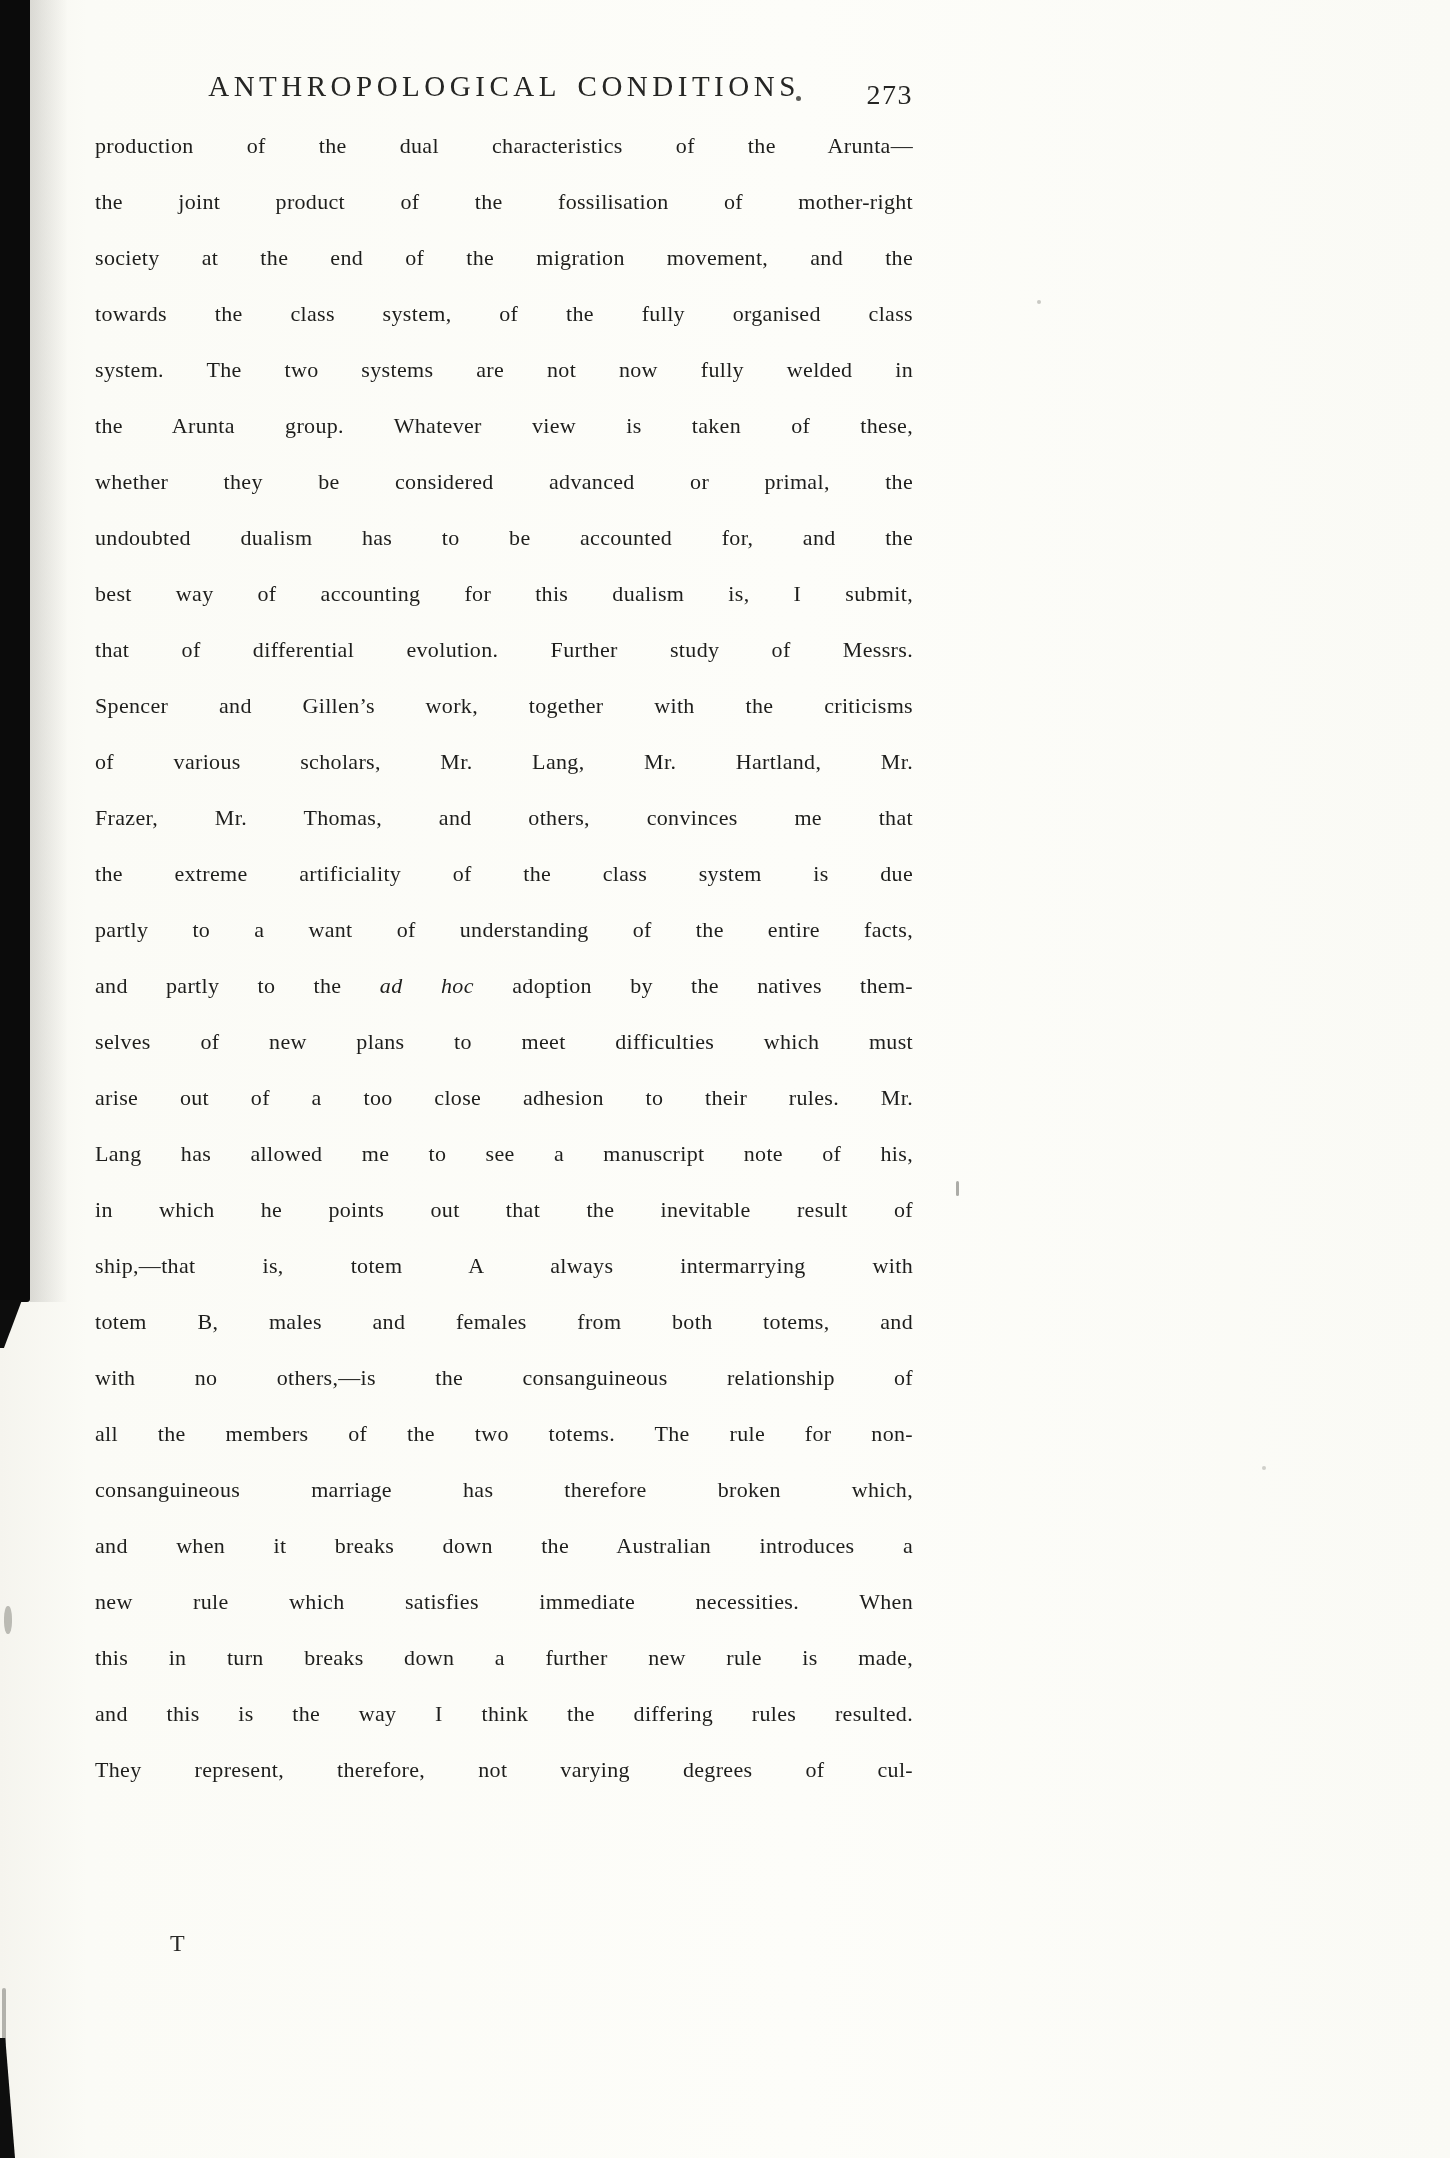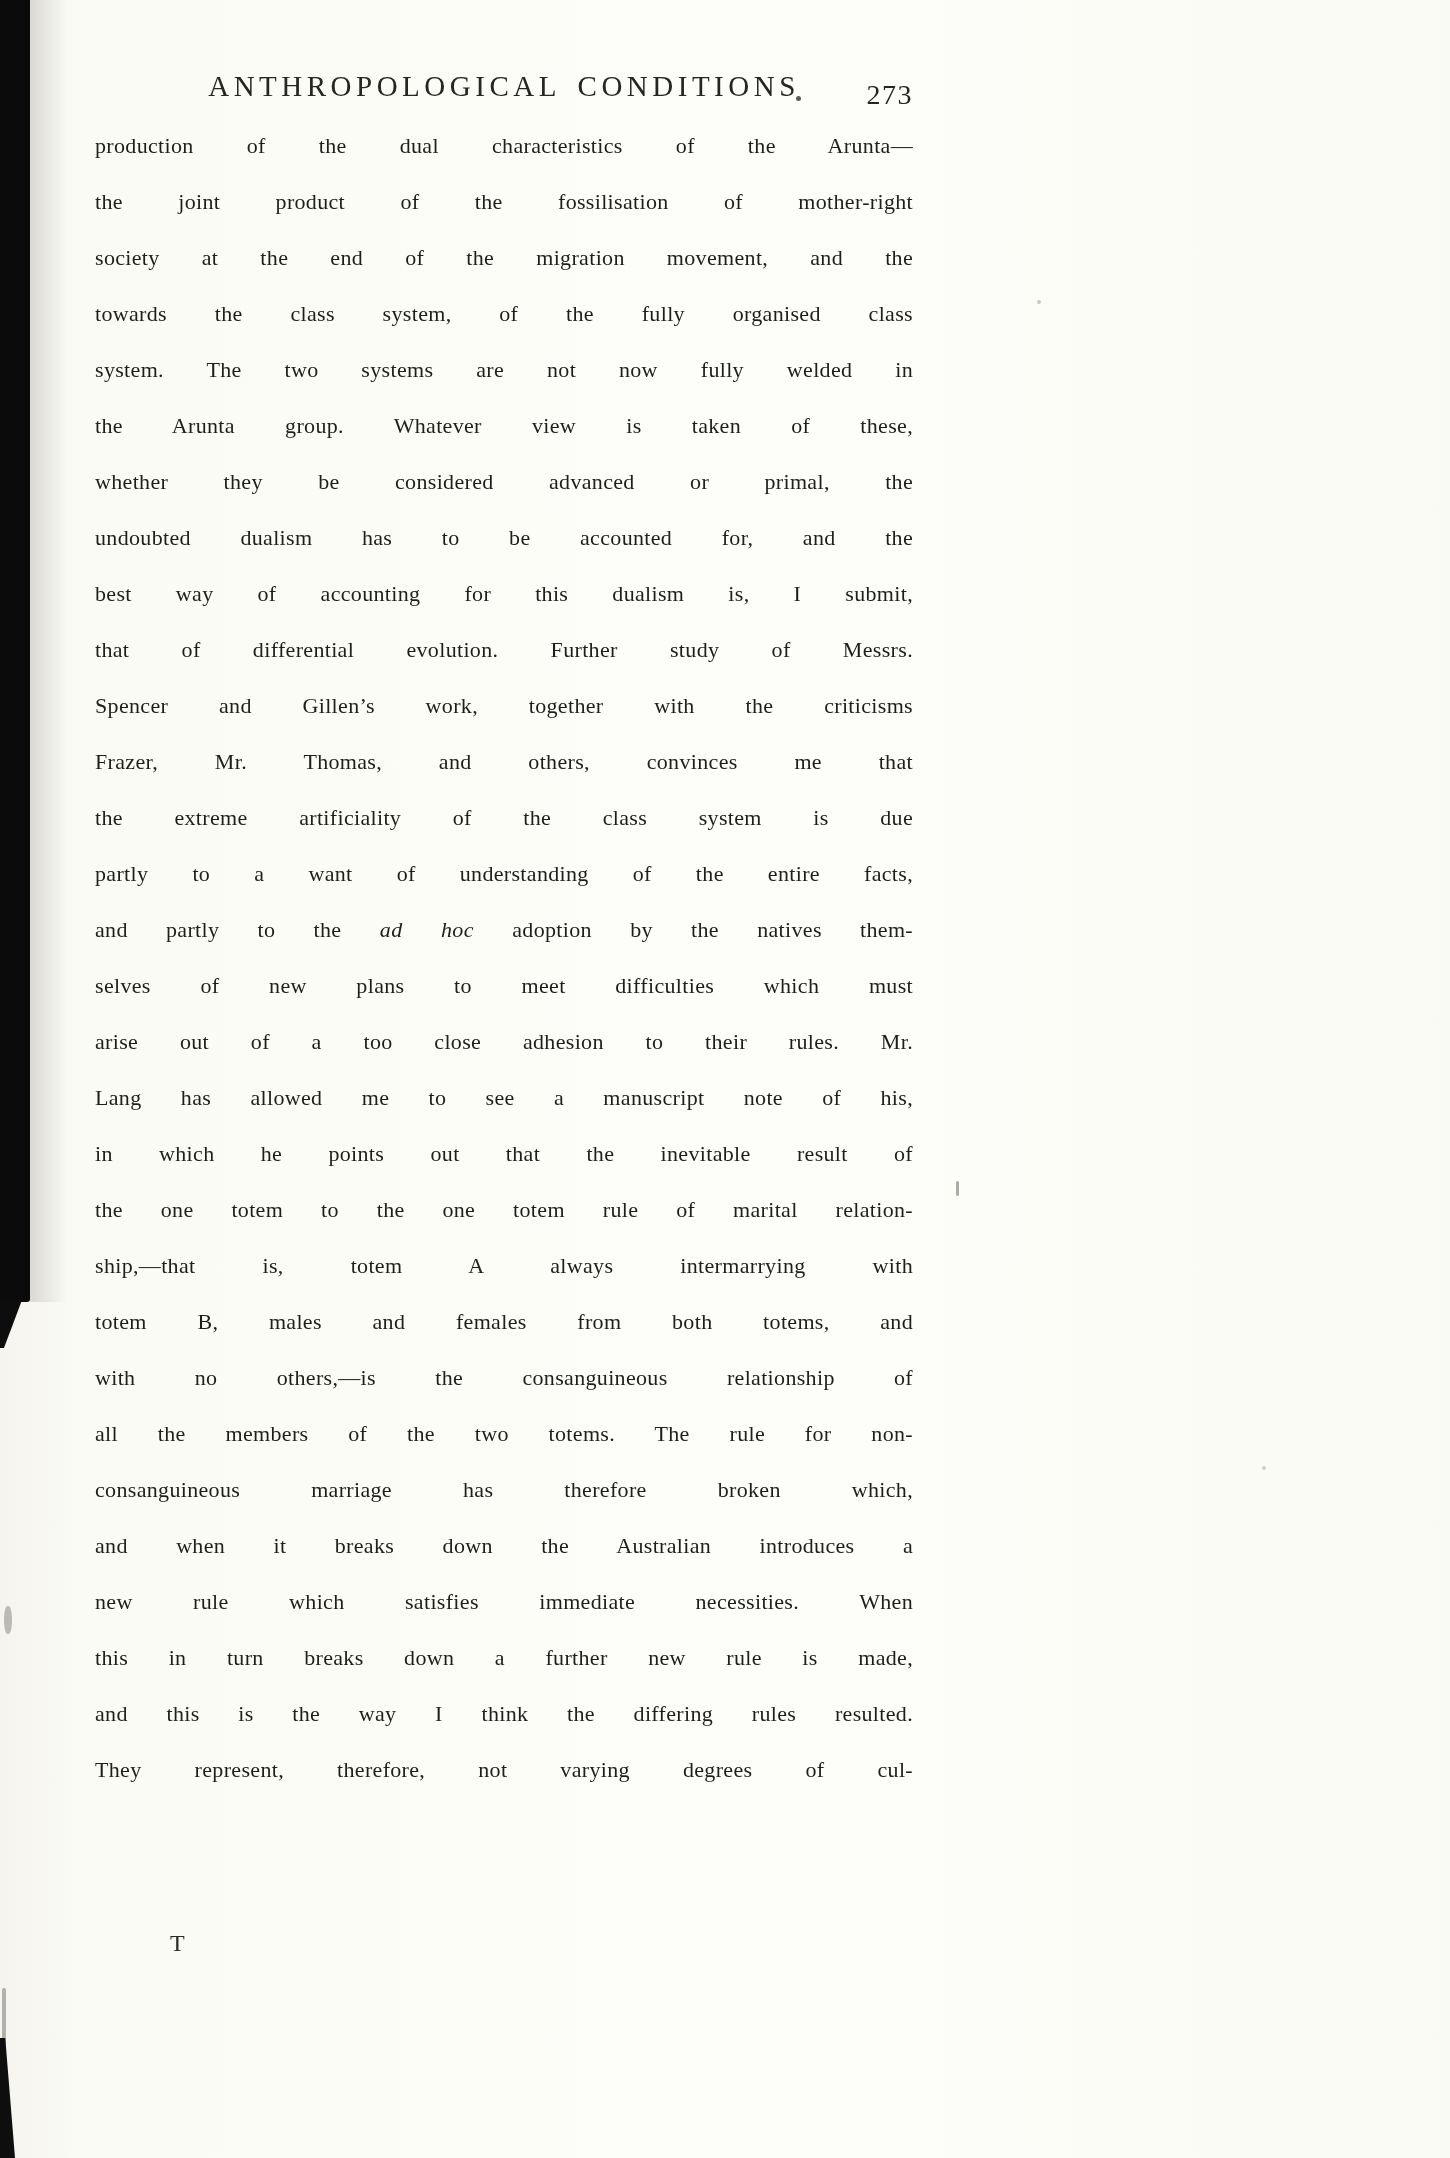--- a/index.html
+++ b/index.html
@@ -146,29 +146,29 @@
       <div class="line">the joint product of the fossilisation of mother-right</div>
       <div class="line">society at the end of the migration movement, and the</div>
       <div class="line">towards the class system, of the fully organised class</div>
       <div class="line">system. The two systems are not now fully welded in</div>
       <div class="line">the Arunta group. Whatever view is taken of these,</div>
       <div class="line">whether they be considered advanced or primal, the</div>
       <div class="line">undoubted dualism has to be accounted for, and the</div>
       <div class="line">best way of accounting for this dualism is, I submit,</div>
       <div class="line">that of differential evolution. Further study of Messrs.</div>
       <div class="line">Spencer and Gillen’s work, together with the criticisms</div>
+      <div class="line">of various scholars, Mr. Lang, Mr. Hartland, Mr.</div>
       <div class="line">Frazer, Mr. Thomas, and others, convinces me that</div>
       <div class="line">the extreme artificiality of the class system is due</div>
       <div class="line">partly to a want of understanding of the entire facts,</div>
       <div class="line">and partly to the <i>ad hoc</i> adoption by the natives them-</div>
       <div class="line">selves of new plans to meet difficulties which must</div>
       <div class="line">arise out of a too close adhesion to their rules. Mr.</div>
       <div class="line">Lang has allowed me to see a manuscript note of his,</div>
       <div class="line">in which he points out that the inevitable result of</div>
-      <div class="line">the one totem to the one totem rule of marital relation-</div>
       <div class="line">ship,—that is, totem A always intermarrying with</div>
       <div class="line">totem B, males and females from both totems, and</div>
       <div class="line">with no others,—is the consanguineous relationship of</div>
       <div class="line">all the members of the two totems. The rule for non-</div>
       <div class="line">consanguineous marriage has therefore broken which,</div>
       <div class="line">and when it breaks down the Australian introduces a</div>
       <div class="line">new rule which satisfies immediate necessities. When</div>
       <div class="line">this in turn breaks down a further new rule is made,</div>
       <div class="line">and this is the way I think the differing rules resulted.</div>
       <div class="line">They represent, therefore, not varying degrees of cul-</div>

